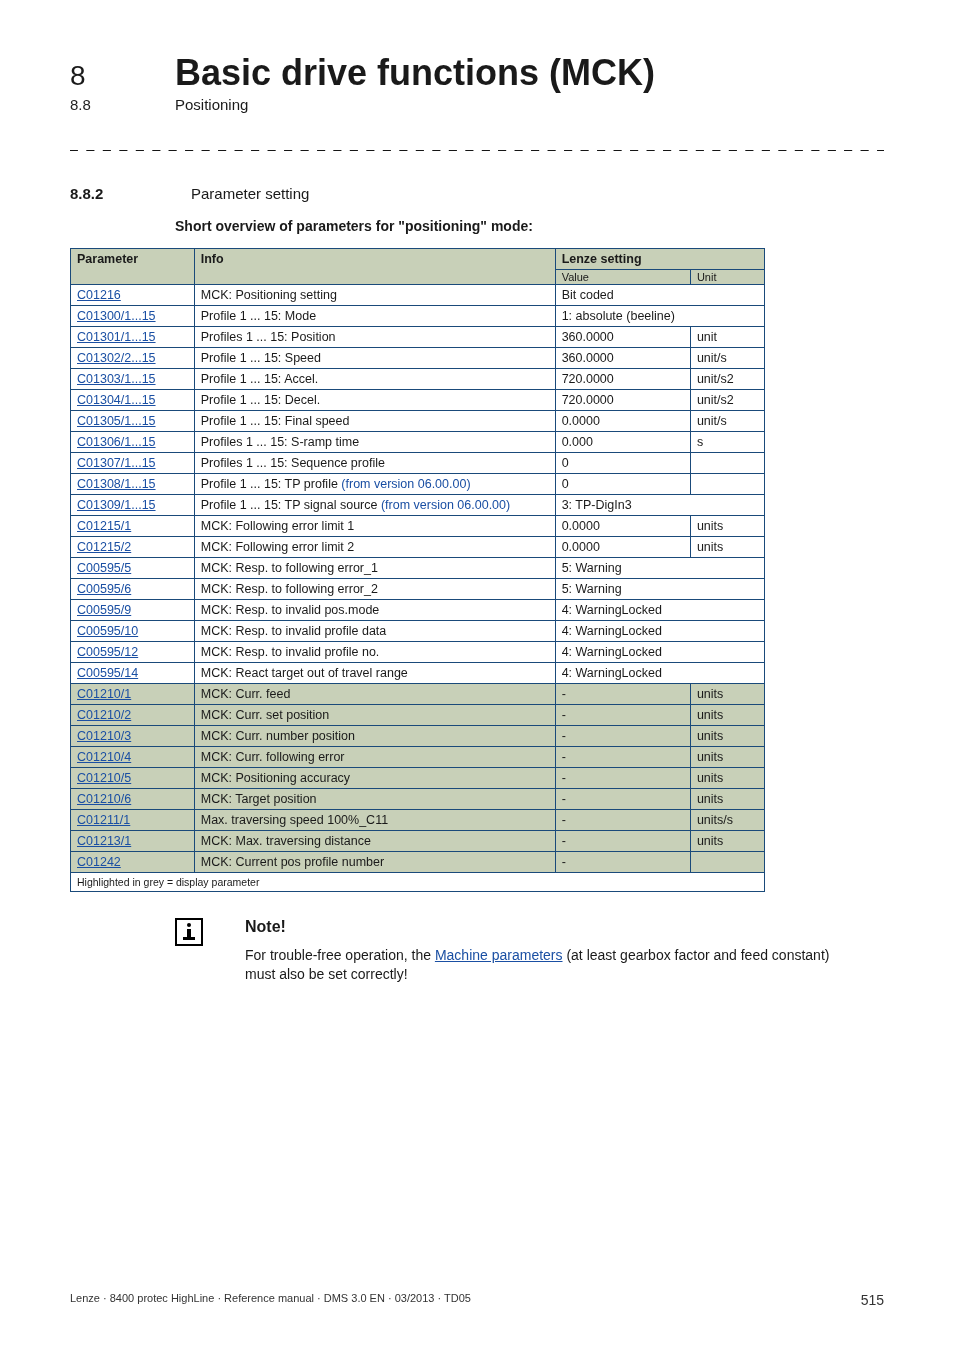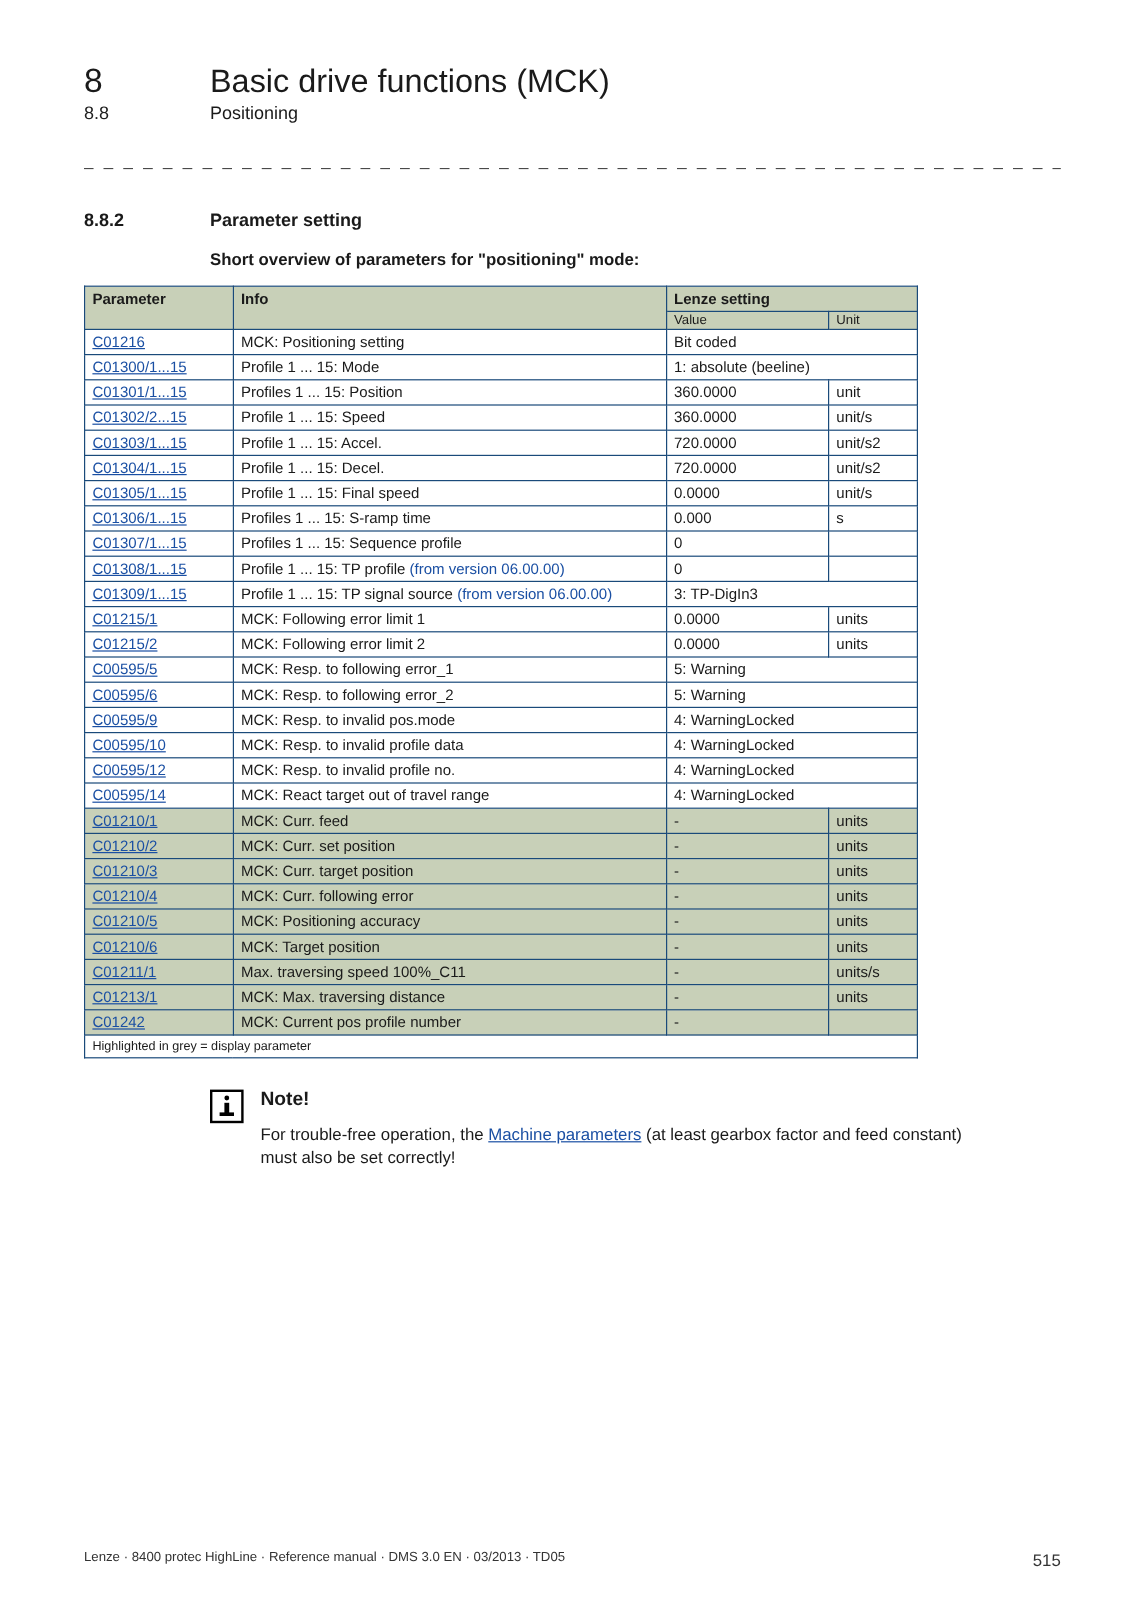--- a/index.html
+++ b/index.html
@@ -21,22 +21,22 @@
     display: flex;
     align-items: baseline;
     margin-bottom: 2px;
   }
   .chapter-num {
     font-size: 28px;
     font-weight: 400;
     width: 105px;
   }
   .chapter-title {
-    font-size: 27px;
-    font-weight: 400;
+    font-size: 36px;
+    font-weight: 700;
   }
   .sub-line {
     display: flex;
     align-items: baseline;
   }
   .sub-num {
     font-size: 15px;
     width: 105px;
     color: #222;
   }
@@ -57,21 +57,22 @@
     margin-top: 34px;
     margin-bottom: 16px;
   }
   .sec-num {
     font-size: 15px;
     font-weight: 700;
     width: 105px;
   }
   .sec-title {
     font-size: 15px;
-    font-weight: 700;
+    font-weight: 400;
+    margin-left: 16px;
   }
   .short-overview {
     font-size: 14px;
     font-weight: 700;
     margin-left: 105px;
     margin-bottom: 14px;
   }
   table.params {
     border-collapse: collapse;
     width: 695px;
@@ -107,20 +108,21 @@
   .footnote-row td {
     font-size: 10.5px;
     background: #fff;
     border-top: 1px solid #1a4a7a;
   }
   .note-block {
     display: flex;
     margin-left: 105px;
     margin-top: 26px;
     align-items: flex-start;
+    gap: 28px;
   }
   .note-icon {
     width: 28px;
     height: 28px;
     border: 2px solid #000;
     box-sizing: border-box;
     display: flex;
     align-items: center;
     justify-content: center;
     font-weight: 900;
@@ -317,21 +319,21 @@
           <td>units</td>
         </tr>
         <tr class="grey">
           <td><a href="#" class="codelink">C01210/2</a></td>
           <td>MCK: Curr. set position</td>
           <td class="val">-</td>
           <td>units</td>
         </tr>
         <tr class="grey">
           <td><a href="#" class="codelink">C01210/3</a></td>
-          <td>MCK: Curr. target position</td>
+          <td>MCK: Curr. number position</td>
           <td class="val">-</td>
           <td>units</td>
         </tr>
         <tr class="grey">
           <td><a href="#" class="codelink">C01210/4</a></td>
           <td>MCK: Curr. following error</td>
           <td class="val">-</td>
           <td>units</td>
         </tr>
         <tr class="grey">

